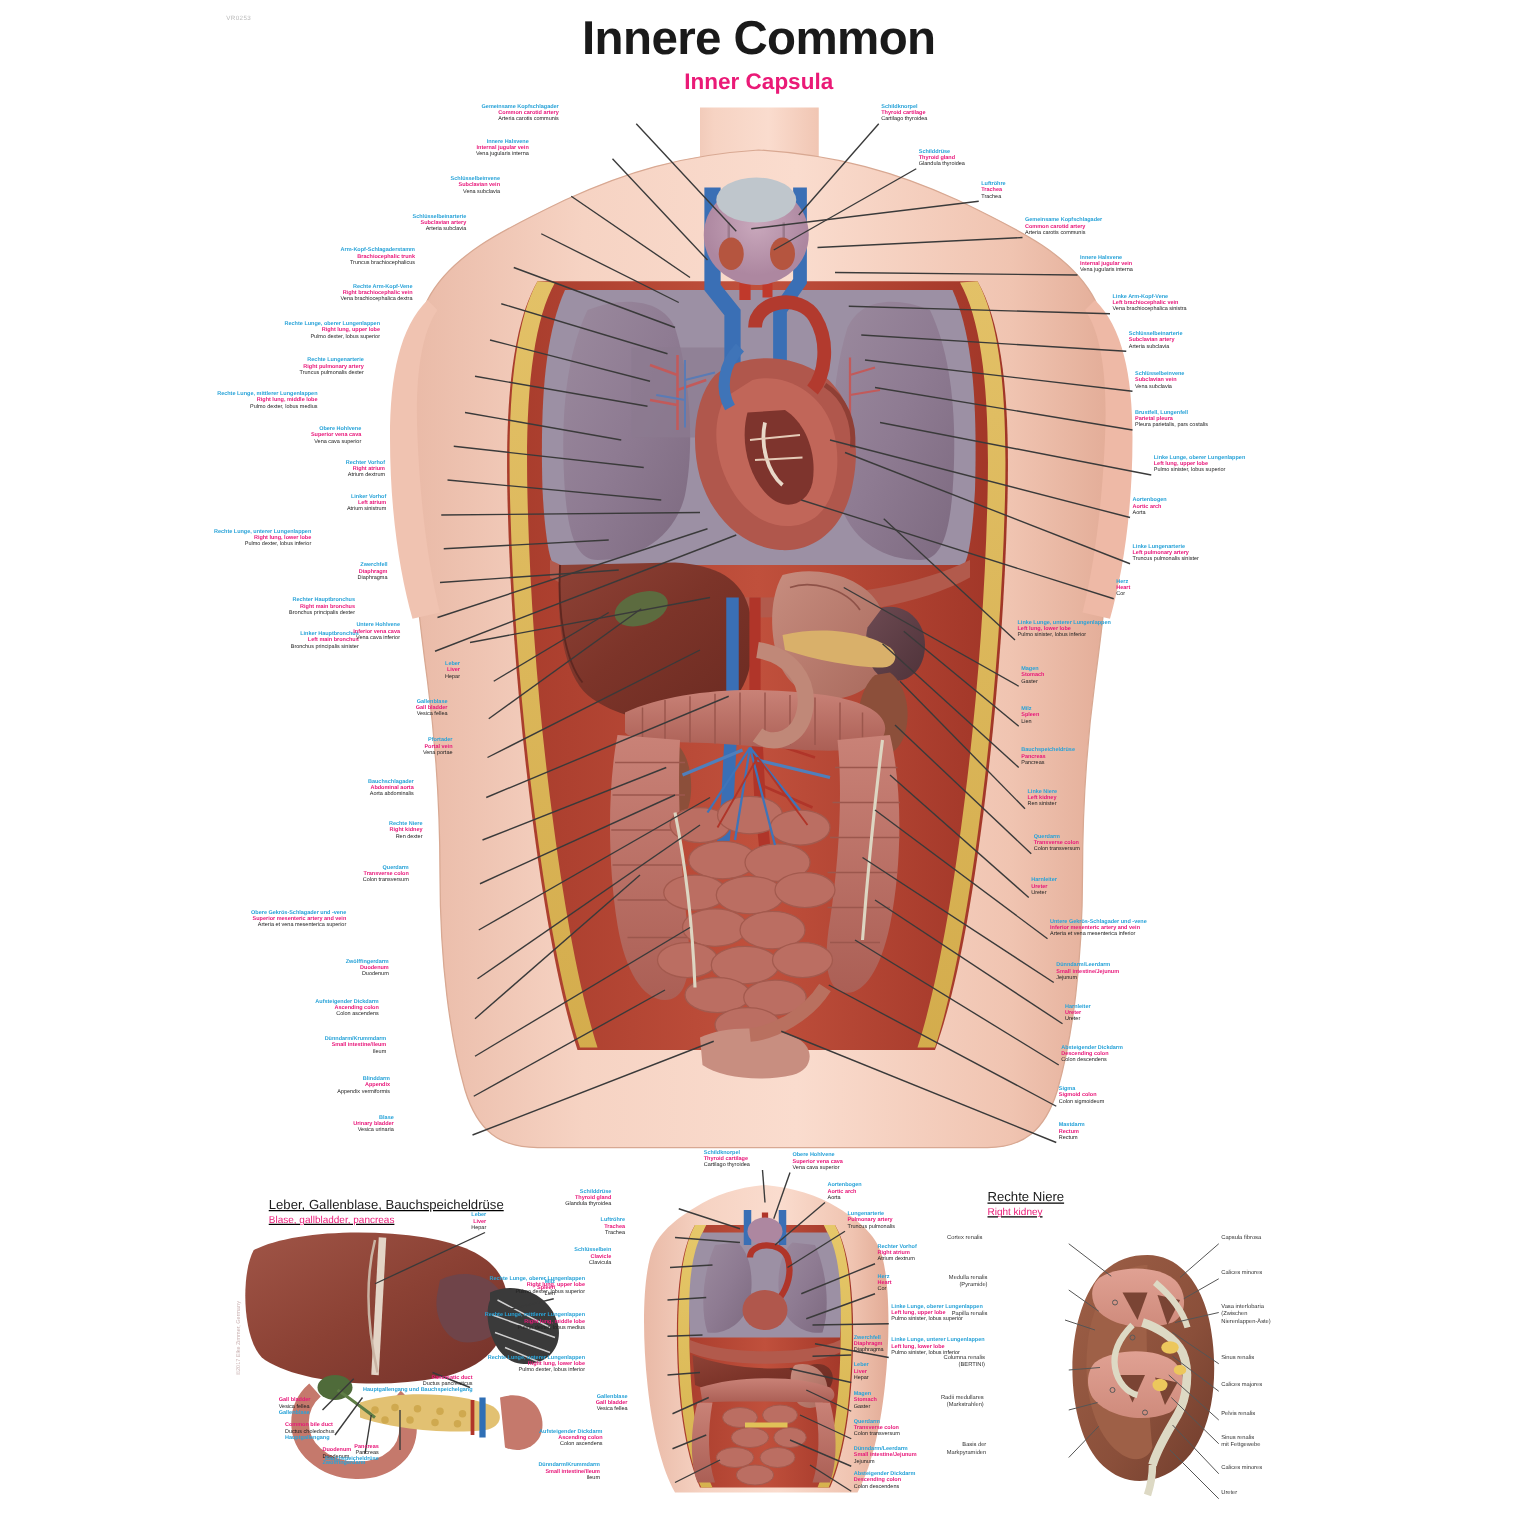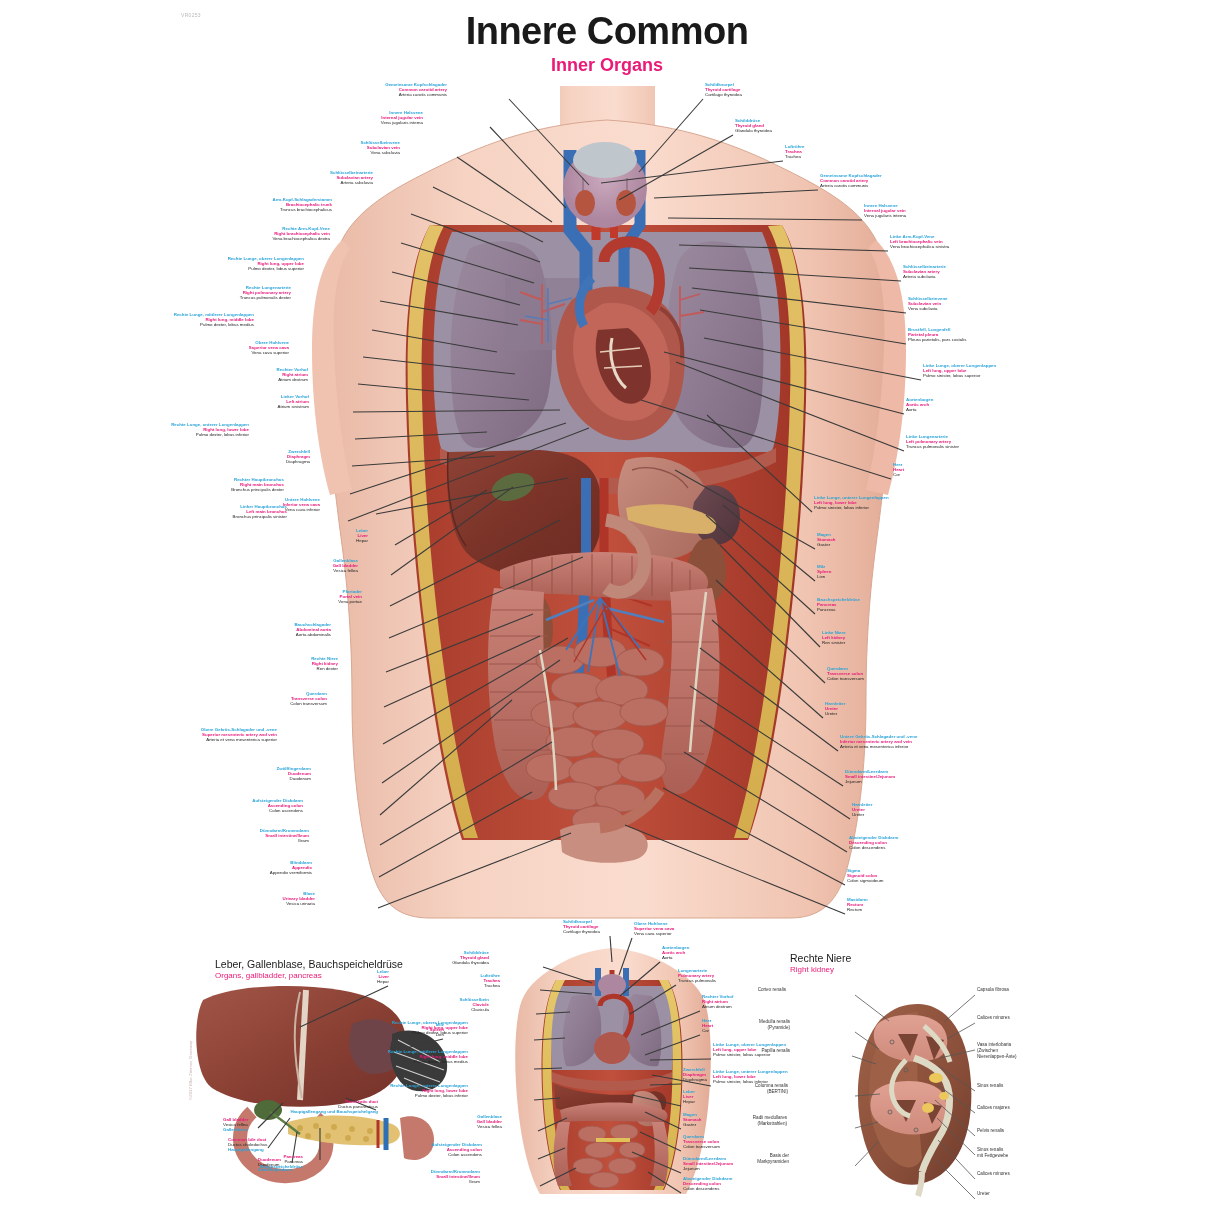--- a/index.html
+++ b/index.html
@@ -25,33 +25,33 @@
   .lbl.v .la{color:#e8187a;font-weight:bold;}
   .lbl.v .en2{color:#222;font-size:4.4px;}
   .lbl.v .de2{color:#29a3d8;font-size:4.4px;font-weight:bold;}
 
   
   .klbl{position:absolute;font-size:4.6px;color:#333;line-height:1.3;white-space:nowrap;}
 
   
   #lines{position:absolute;left:0;top:0;width:1214px;height:1214px;pointer-events:none;}
 
-  .ptitle{position:absolute;line-height:1.25;white-space:nowrap;}
+  .ptitle{position:absolute;line-height:1.25;white-space:nowrap;text-decoration:underline;}
   .ptitle .t1{font-size:10.5px;color:#1a1a1a;}
   .ptitle .t2{font-size:8px;color:#ea1a77;}
 
   #copyright{position:absolute;left:188px;top:1100px;font-size:4.4px;color:#c9b0b0;
              transform:rotate(-90deg);transform-origin:left top;white-space:nowrap;}
 </style>
 </head>
 <body>
 
 <div id="catalog-no">VR0253</div>
 <div id="title-de">Innere Common</div>
-<div id="title-en">Inner Organs</div>
+<div id="title-en">Inner Capsula</div>
 <div id="copyright">©2017 Elke Zimmer, Germany</div>
 
 <svg id="artwork" width="1214" height="1214" style="position:absolute;left:0;top:0">
   <defs>
     <linearGradient id="skin" x1="0" y1="0" x2="1" y2="0">
       <stop offset="0%" stop-color="#e9b9a6"></stop>
       <stop offset="25%" stop-color="#f6d3c3"></stop>
       <stop offset="55%" stop-color="#fadcce"></stop>
       <stop offset="85%" stop-color="#f0c4b1"></stop>
       <stop offset="100%" stop-color="#e2ab96"></stop>
@@ -432,21 +432,21 @@
     <line x1="975" y1="1091" x2="938" y2="1066" stroke="#555" stroke-width="0.8"></line>
     <line x1="975" y1="1113" x2="938" y2="1085" stroke="#555" stroke-width="0.8"></line>
     <line x1="975" y1="1136" x2="935" y2="1100" stroke="#555" stroke-width="0.8"></line>
     <line x1="975" y1="1155" x2="937" y2="1118" stroke="#555" stroke-width="0.8"></line>
     <line x1="975" y1="1179" x2="938" y2="1140" stroke="#555" stroke-width="0.8"></line>
     <line x1="975" y1="1199" x2="936" y2="1160" stroke="#555" stroke-width="0.8"></line>
   </svg>
 
 <div class="ptitle" style="left:215px;top:958px">
   <div class="t1">Leber, Gallenblase, Bauchspeicheldrüse</div>
-  <div class="t2">Organs, gallbladder, pancreas</div>
+  <div class="t2">Blase, gallbladder, pancreas</div>
 </div>
 <div class="ptitle" style="left:790px;top:952px">
   <div class="t1">Rechte Niere</div>
   <div class="t2">Right kidney</div>
 </div>
 
 <div id="label-layer">
     <div class="lbl r" style="left: auto; top: 82px; right: 767px;">
       <div class="de">Gemeinsame Kopfschlagader</div>
       <div class="en">Common carotid artery</div>

